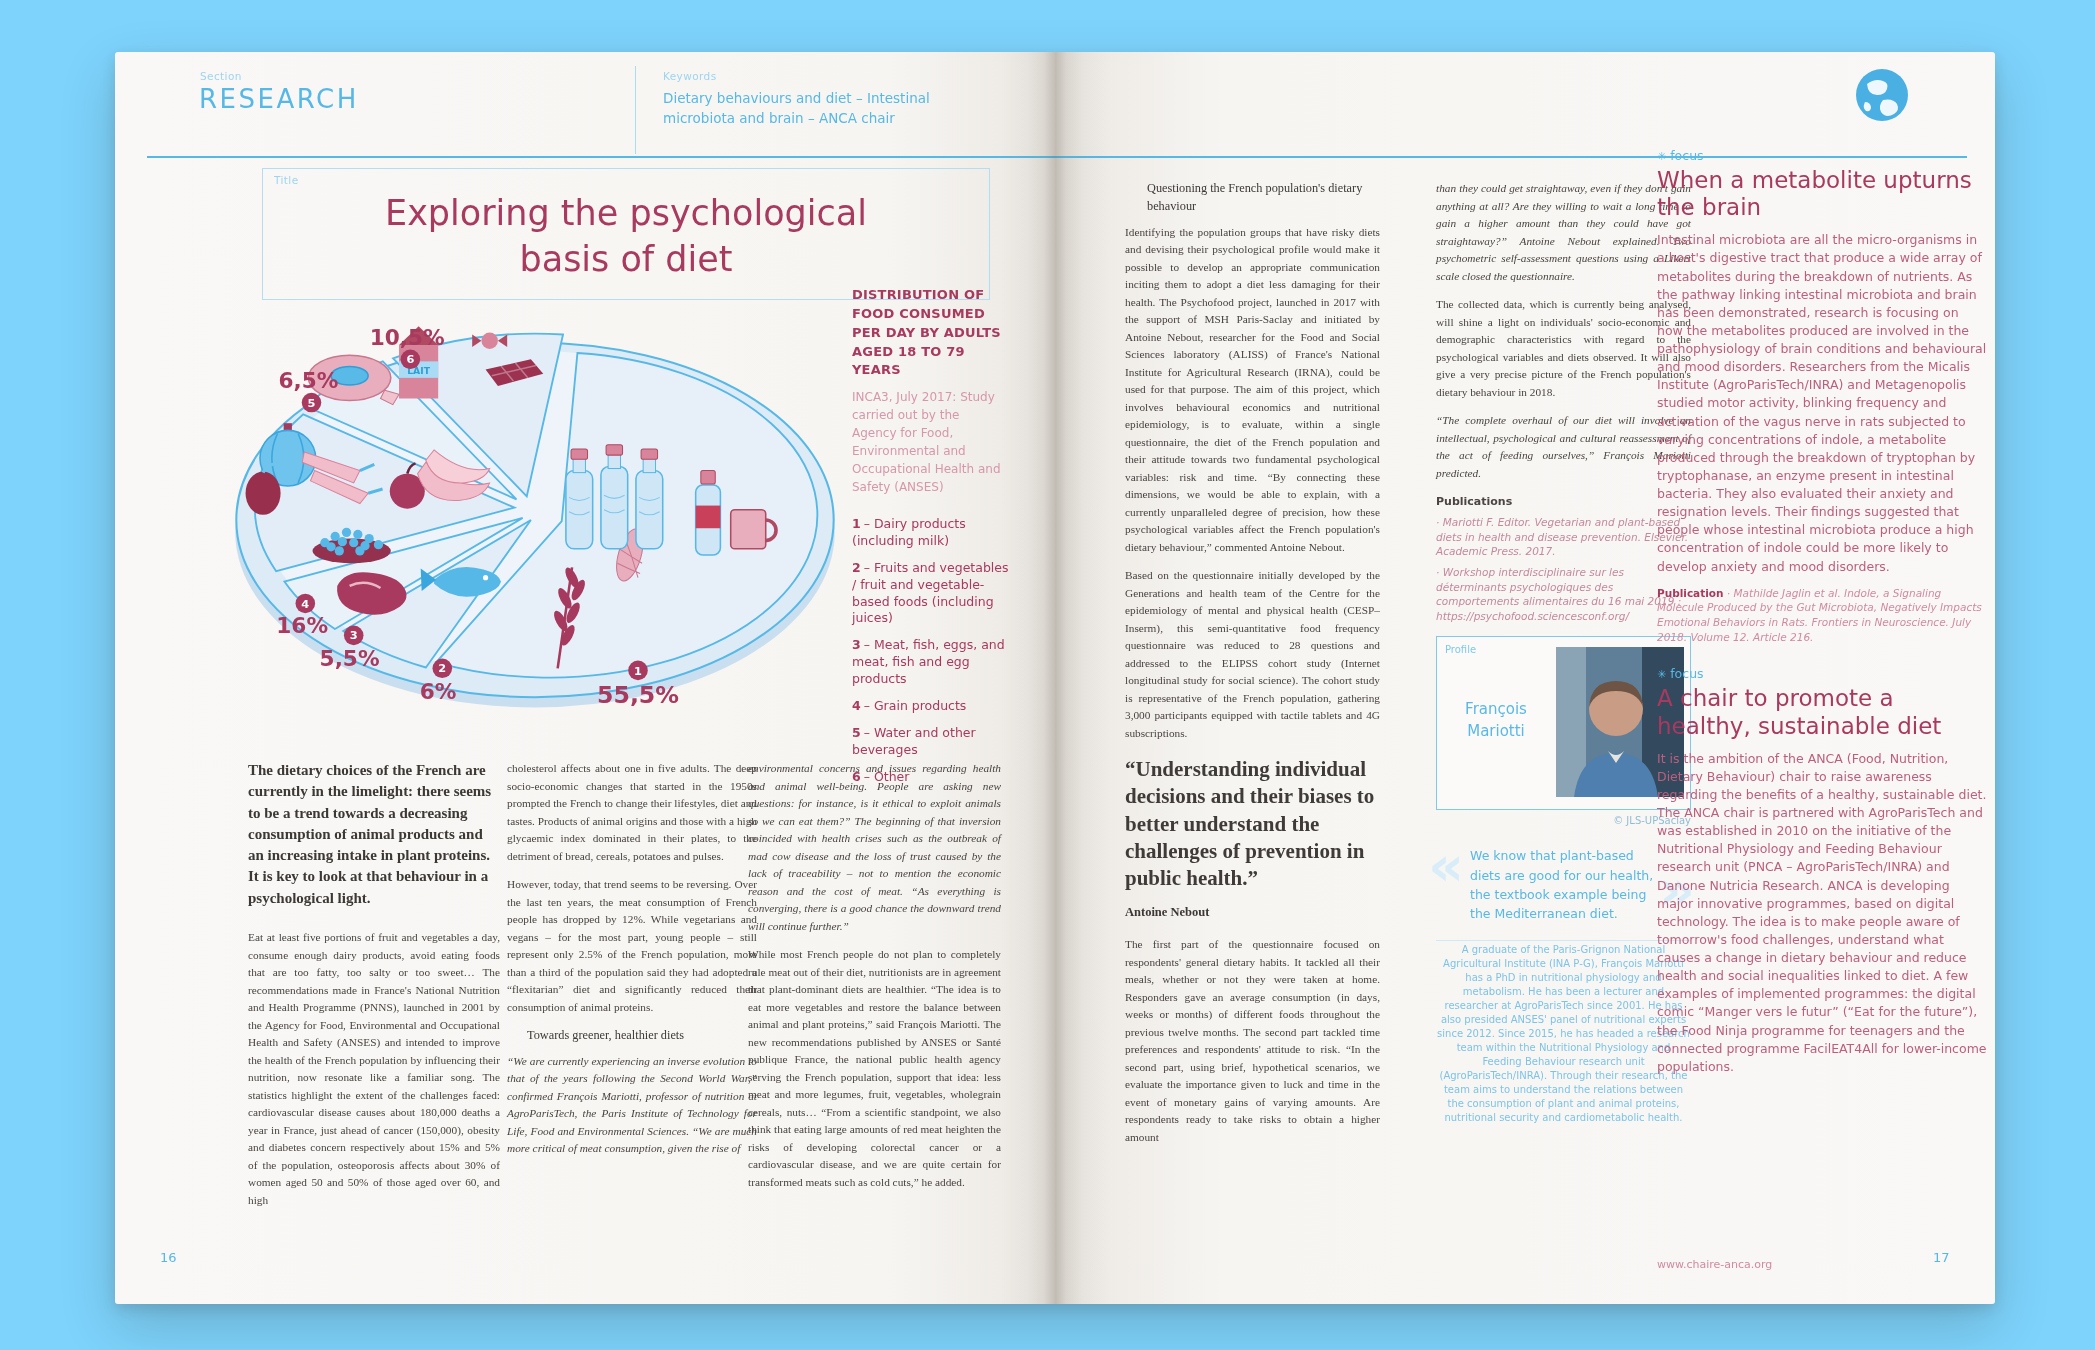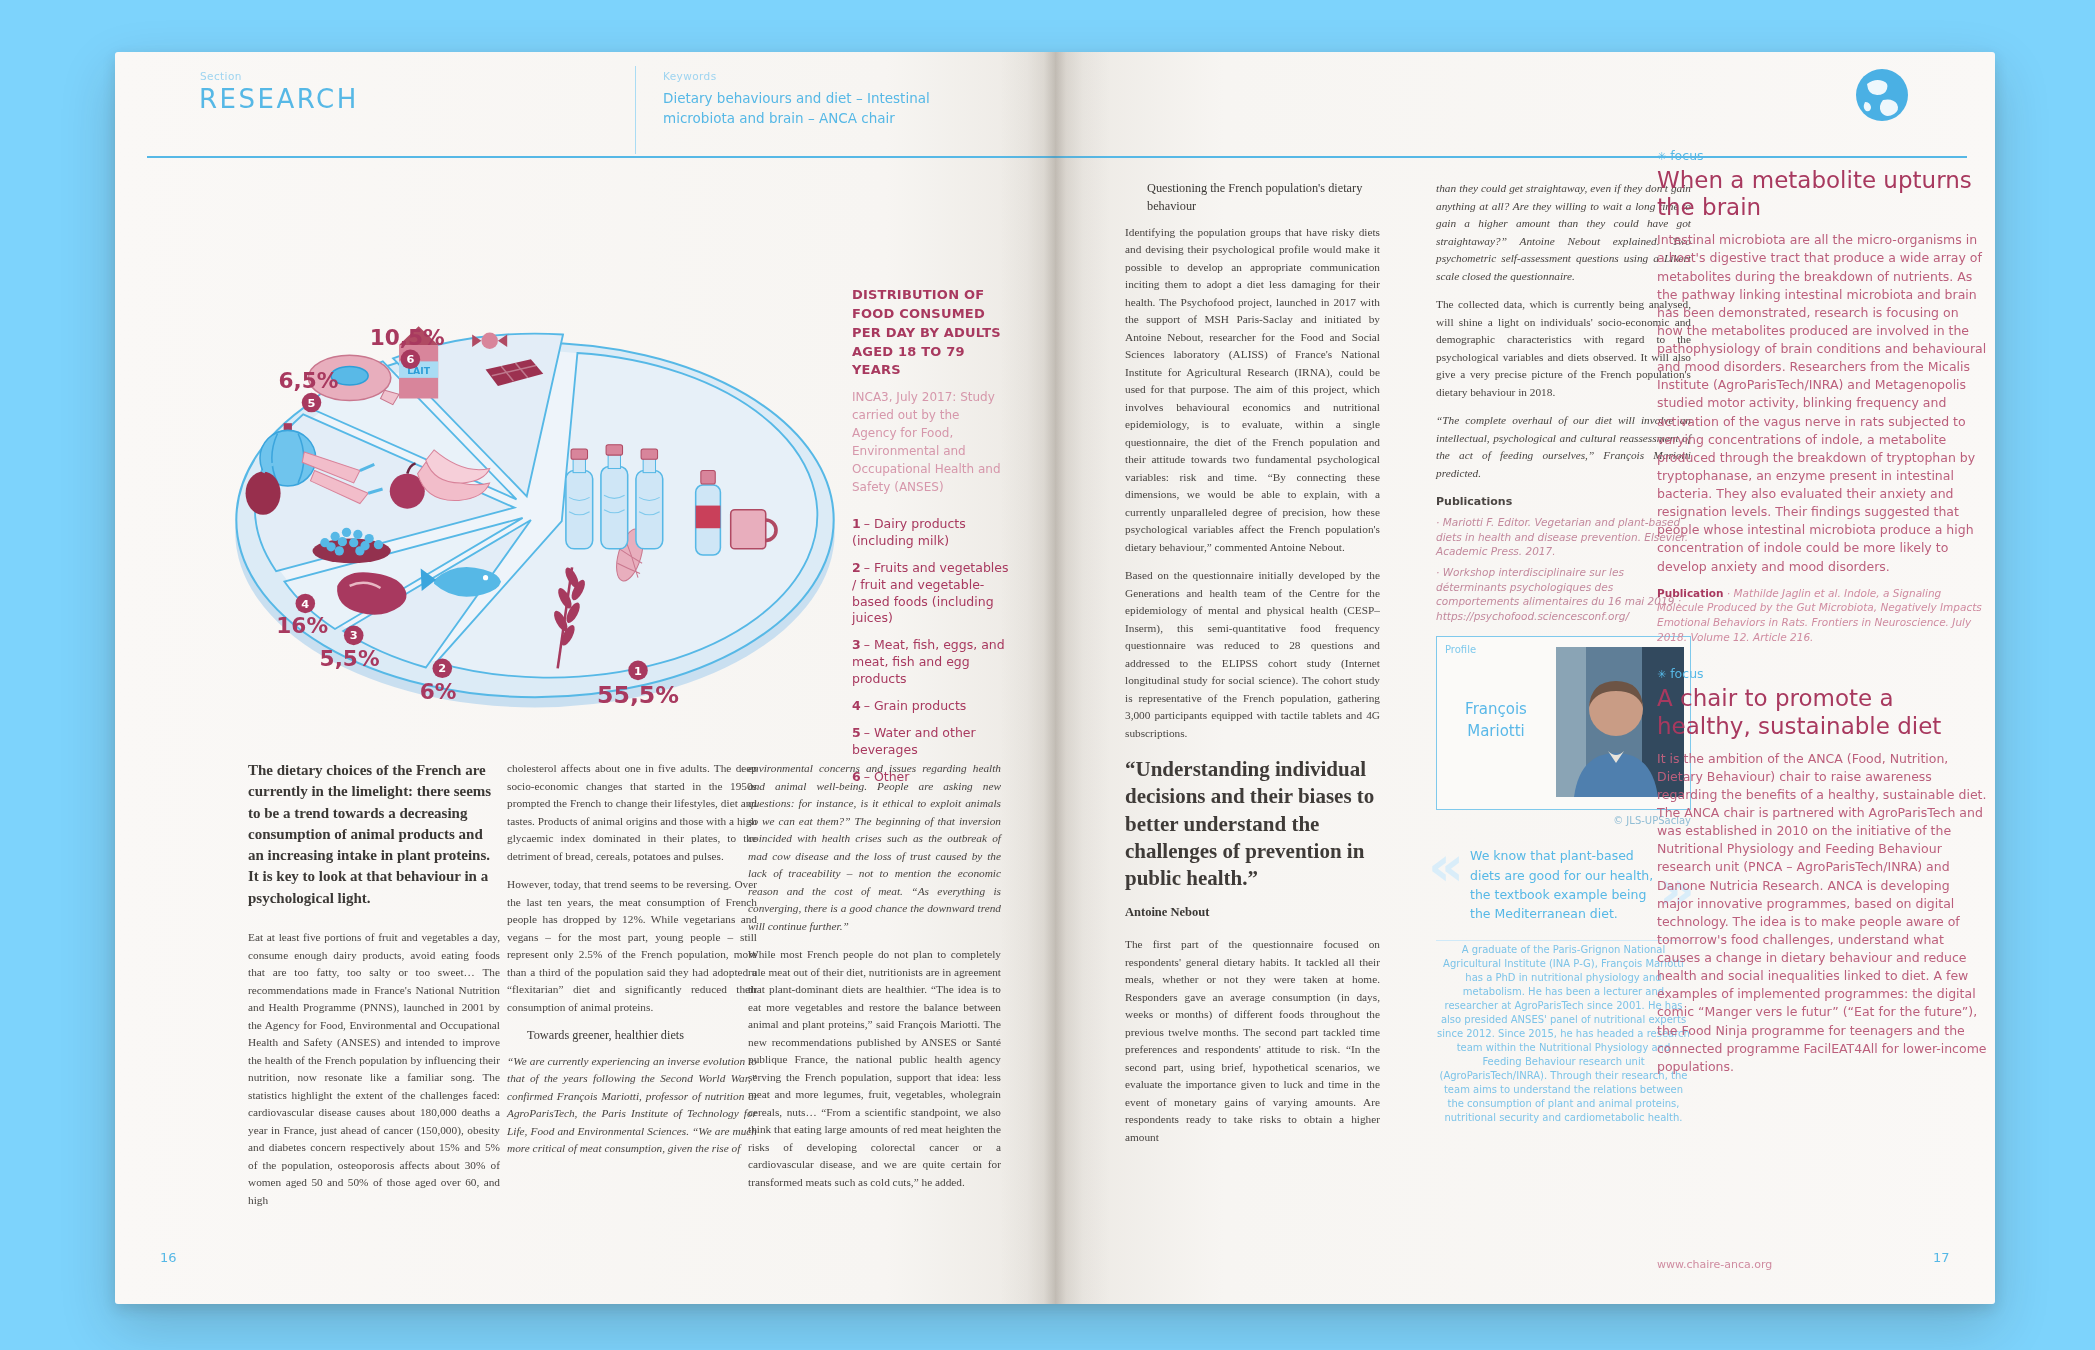--- a/index.html
+++ b/index.html
@@ -77,20 +77,24 @@
 
     <div class="page page-left">
 
       <div class="abs tiny-label" style="left:85px;top:18px;">Section</div>
       <div class="abs research" style="left:84px;top:32px;">RESEARCH</div>
       <div class="abs hdr-div" style="left:520px;top:14px;height:88px;"></div>
       <div class="abs tiny-label" style="left:548px;top:18px;">Keywords</div>
       <div class="abs keywords" style="left:548px;top:36px;width:332px;">Dietary behaviours and diet – Intestinal microbiota and brain – ANCA chair</div>
       <div class="abs hdr-rule" style="left:32px;top:104px;width:908px;"></div>
 
+      <div class="abs title-box" style="left:147px;top:116px;width:726px;height:130px;">
+        <div class="abs tiny-label" style="left:11px;top:5px;">Title</div>
+        <div class="title-text">Exploring the psychological basis of diet</div>
+      </div>
 
       <svg class="abs" style="left:100px;top:262px;" width="640" height="412" viewBox="0 0 620 400">
 
         <ellipse cx="310" cy="212" rx="291" ry="170" fill="#c9dff0"></ellipse>
         <ellipse cx="310" cy="200" rx="290" ry="172" fill="#dcebf6" stroke="#56b8e6" stroke-width="2"></ellipse>
         <ellipse cx="310" cy="192" rx="266" ry="156" fill="#eef4fa"></ellipse>
 
         <g transform="translate(14,9)">
           <path d="M 322 192 L 337.2 28.9 A 260 158 0 1 1 200.1 329.2 Z" fill="#e7f0f8" stroke="#56b8e6" stroke-width="1.8"></path>
         </g>

